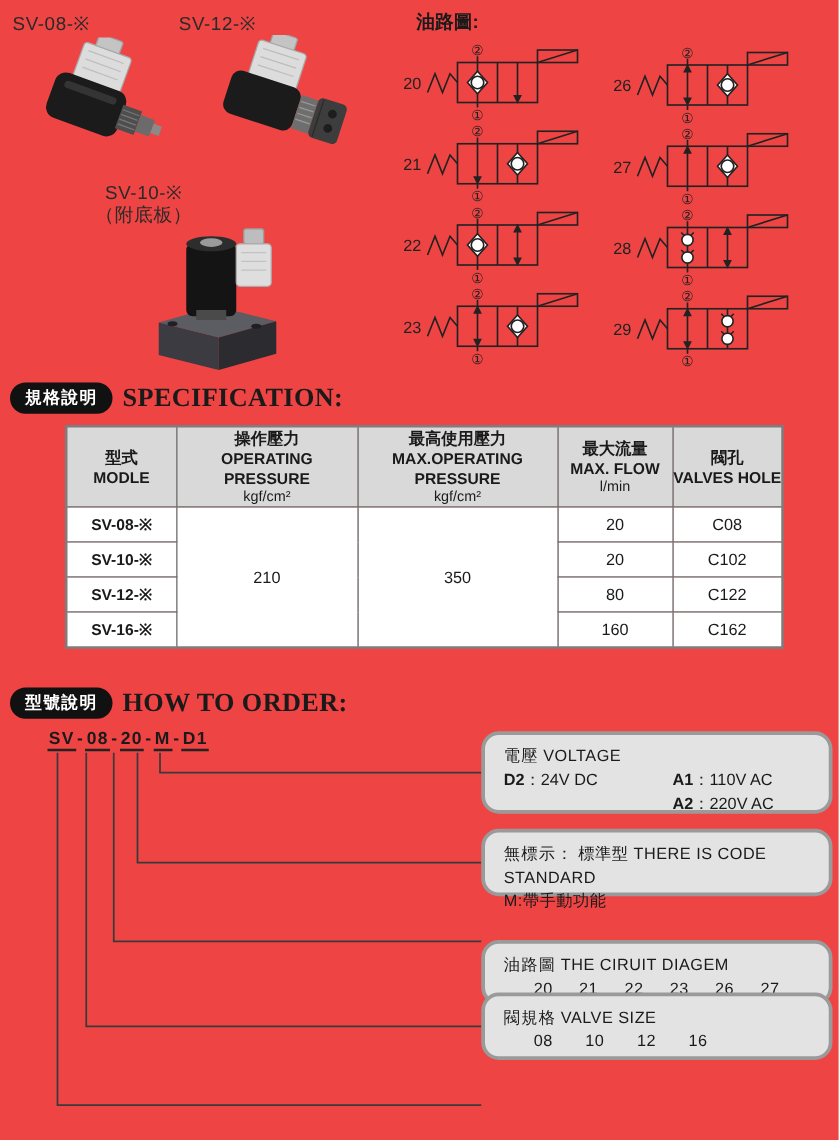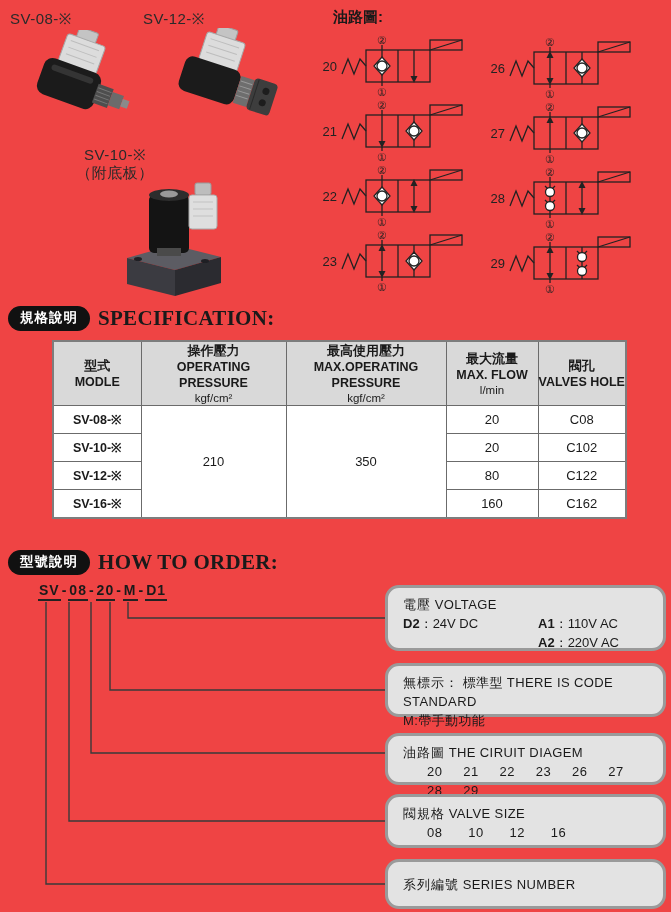--- a/index.html
+++ b/index.html
@@ -411,40 +411,34 @@
   </div>
 
   <div class="order-box" id="box-standard" style="top:663px; height:54px;">
     <div>
       <span class="zh">無標示：</span>
       <span class="en">標準型 THERE IS CODE STANDARD</span>
     </div>
     <div class="en">M:帶手動功能</div>
   </div>
 
-  <div class="order-box" id="box-circuit" style="top:733px; height:52px;">
+  <div class="order-box" id="box-circuit" style="top:752px; height:52px;">
     <div class="box-title">
       <span class="zh">油路圖</span>
       <span class="en">THE CIRUIT DIAGEM</span>
     </div>
     <div class="opts">
       <span>20</span><span>21</span><span>22</span><span>23</span><span>26</span><span>27</span><span>28</span><span>29</span>
     </div>
   </div>
 
   <div class="order-box" id="box-valve-size" style="top:794px; height:54px;">
     <div class="box-title">
       <span class="zh">閥規格</span>
       <span class="en">VALVE SIZE</span>
     </div>
     <div class="opts">
       <span>08</span><span>10</span><span>12</span><span>16</span>
     </div>
   </div>
 
-  <div class="order-box box-center" id="box-series" style="top:859px; height:50px;">
-    <div class="box-title">
-      <span class="zh">系列編號</span>
-      <span class="en">SERIES NUMBER</span>
-    </div>
-  </div>
 
 </div>
 
 </body></html>

